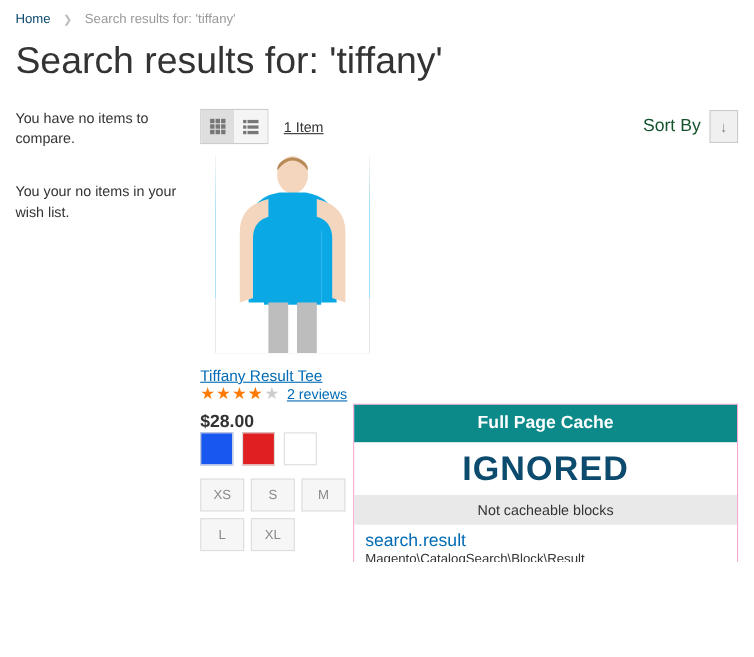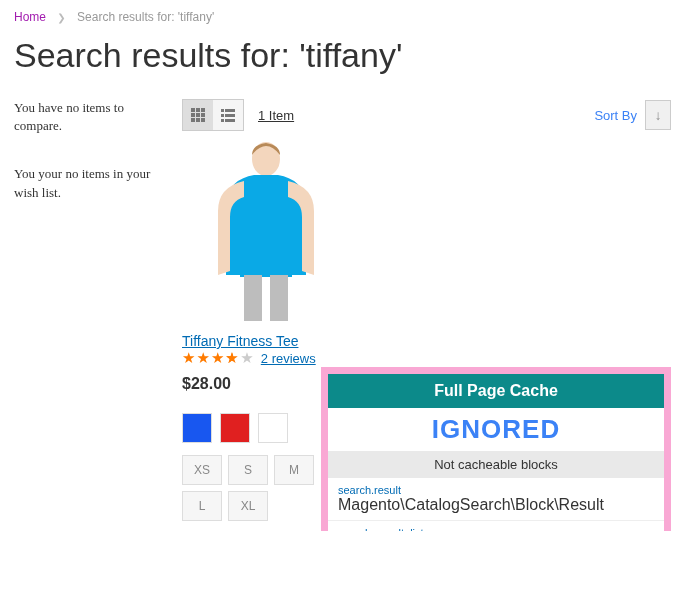--- a/index.html
+++ b/index.html
@@ -1,62 +1,62 @@
 <!DOCTYPE html>
 <html><head>
 <meta charset="utf-8">
 <style>
   * { box-sizing: border-box; margin: 0; padding: 0; }
   body { font-family: -apple-system, "Helvetica Neue", Arial, sans-serif; font-size: 14px; color: #333; padding: 10px 14px; width: 685px; }
   .breadcrumbs { font-size: 12px; color: #999; margin-bottom: 12px; }
-  .breadcrumbs a { color: #a21caf; text-decoration: none; }
+  .breadcrumbs a { color: #0c4a6e; text-decoration: none; }
   .breadcrumbs .sep { margin: 0 8px; color: #bbb; font-size: 10px; }
   h1.page-title { font-size: 34px; font-weight: 300; color: #333; margin-bottom: 24px; }
   .layout { display: flex; gap: 18px; }
   .sidebar { width: 150px; flex-shrink: 0; }
   .sidebar h3 { font-size: 17px; font-weight: 300; color: #555; margin-bottom: 14px; }
-  .sidebar p { font-size: 13px; color: #333; margin-bottom: 30px; line-height: 1.4; font-family: Liberation Serif, serif; }
+  .sidebar p { font-size: 13px; color: #333; margin-bottom: 30px; line-height: 1.4; }
   .main { flex: 1; position: relative; }
   .toolbar { display: flex; align-items: center; justify-content: space-between; margin-bottom: 10px; }
   .toolbar-left { display: flex; align-items: center; gap: 14px; text-decoration: underline; }
   .view-modes { display: inline-flex; border: 1px solid #ccc; }
   .view-mode { width: 30px; height: 30px; display: inline-flex; align-items: center; justify-content: center; background: #f5f5f5; border: none; cursor: pointer; }
   .view-mode.active { background: #dedede; }
   .view-mode svg { width: 16px; height: 16px; fill: #777; }
   .item-count { font-size: 13px; color: #333; }
   .toolbar-right { display: flex; align-items: center; gap: 8px; }
-  .sort-label { font-size: 13px; color: #3b82f6; }
+  .sort-label { font-size: 16px; color: #14532d; }
   .sort-select { border: 1px solid #ccc; padding: 6px 28px 6px 10px; font-size: 13px; background: #f7f7f7; appearance: none; position: relative; min-width: 120px; }
   .sort-wrap { position: relative; display: inline-block; }
   .sort-wrap::after { content: "⌄"; position: absolute; right: 10px; top: 4px; color: #555; pointer-events: none; font-size: 14px; }
   .sort-dir { background: #f0f0f0; border: 1px solid #ccc; width: 26px; height: 30px; display: inline-flex; align-items: center; justify-content: center; cursor: pointer; color: #888; }
   .product { width: 160px; }
   .product-img { width: 140px; height: 180px; background: linear-gradient(180deg, #f5e4d3 0%, #0aa9e6 28%, #0aa9e6 72%, #bfbfbf 72%, #bfbfbf 100%); margin: 0 0 12px 14px; position: relative; }
   .product-img svg { position: absolute; top: 0; left: 0; }
   .product-name { font-size: 14px; color: #006bb4; margin-bottom: 6px; }
   .rating { display: flex; align-items: center; gap: 6px; margin-bottom: 8px; }
   .stars { color: #ff7b00; font-size: 15px; letter-spacing: 1px; }
   .stars .gray { color: #ccc; }
   .reviews { color: #006bb4; font-size: 13px; }
-  .price { font-weight: 700; font-size: 16px; margin-bottom: 20px; }
+  .price { font-weight: 700; font-size: 16px; margin-bottom: 0; }
   .swatches { display: flex; gap: 8px; margin-bottom: 12px; }
   .swatch { width: 30px; height: 30px; border: 1px solid #ddd; cursor: pointer; }
   .swatch.blue { background: #1857f0; }
   .swatch.red { background: #e02020; }
   .swatch.white { background: #fff; }
   .sizes { display: flex; flex-wrap: wrap; gap: 6px; max-width: 150px; }
   .size { width: 40px; height: 30px; border: 1px solid #ddd; background: #f6f6f6; color: #888; display: inline-flex; align-items: center; justify-content: center; font-size: 12px; cursor: pointer; }
-  .cache-panel { position: absolute; right: 0; top: 268px; width: 350px; border: 7px solid #f9a8d4; background: #fff; font-size: 13px; }
+  .cache-panel { position: absolute; right: 0; top: 268px; width: 350px; border: 1px solid #f9a8d4; background: #fff; font-size: 13px; }
   .cache-head { background: #0c8a8a; color: #fff; text-align: center; font-weight: 700; padding: 8px; font-size: 16px; }
-  .cache-status { color: #3b82f6; font-weight: 800; font-size: 26px; text-align: center; padding: 6px; letter-spacing: 1px; }
+  .cache-status { color: #0c4a6e; font-weight: 800; font-size: 31px; text-align: center; padding: 6px; letter-spacing: 1px; }
   .cache-sub { background: #e9e9e9; text-align: center; font-weight: 400; padding: 6px; }
   .cache-body { max-height: 90px; overflow-y: scroll; padding: 0; }
   .cache-block { padding: 6px 10px; border-bottom: 1px solid #eee; }
-  .cache-block .bn { color: #006bb4; font-size: 11px; }
-  .cache-block .bc { color: #333; font-size: 16px; }
+  .cache-block .bn { color: #006bb4; font-size: 16px; }
+  .cache-block .bc { color: #333; font-size: 12px; }
 </style>
 </head>
 <body>
 
 <div class="breadcrumbs">
   <a href="#">Home</a>
   <span class="sep">❯</span>
   <span>Search results for: 'tiffany'</span>
 </div>
 
@@ -113,21 +113,21 @@
           <ellipse cx="70" cy="18" rx="14" ry="17" fill="#f3d6bd"></ellipse>
           <path d="M56 14 Q70 -4 84 14 Q84 4 70 2 Q56 4 56 14" fill="#b88a58"></path>
           <path d="M30 60 Q34 38 58 34 L82 34 Q106 38 110 60 L110 134 L96 134 L96 70 Q96 56 82 52 L58 52 Q44 56 44 70 L44 134 L30 134 Z" fill="#0aa9e6"></path>
           <rect x="44" y="50" width="52" height="86" fill="#0aa9e6"></rect>
           <path d="M22 70 Q22 46 48 40 L48 56 Q34 60 34 76 L34 130 L22 134 Z" fill="#f3d6bd"></path>
           <path d="M118 70 Q118 46 92 40 L92 56 Q106 60 106 76 L106 130 L118 134 Z" fill="#f3d6bd"></path>
           <rect x="48" y="134" width="18" height="46" fill="#bdbdbd"></rect>
           <rect x="74" y="134" width="18" height="46" fill="#bdbdbd"></rect>
         </svg>
       </div>
-      <a href="#" class="product-name">Tiffany Fitness Tee</a>
+      <a href="#" class="product-name">Tiffany Result Tee</a>
       <div class="rating">
         <span class="stars">★★★<span style="position:relative;display:inline-block;width:1em;">★<span class="gray" style="position:absolute;left:0;width:50%;overflow:hidden;color:#ff7b00;">★</span></span><span class="gray">★</span></span>
         <a href="#" class="reviews">2 reviews</a>
       </div>
       <div class="price">$28.00</div>
       <div class="swatches">
         <div class="swatch blue"></div>
         <div class="swatch red"></div>
         <div class="swatch white"></div>
       </div>

